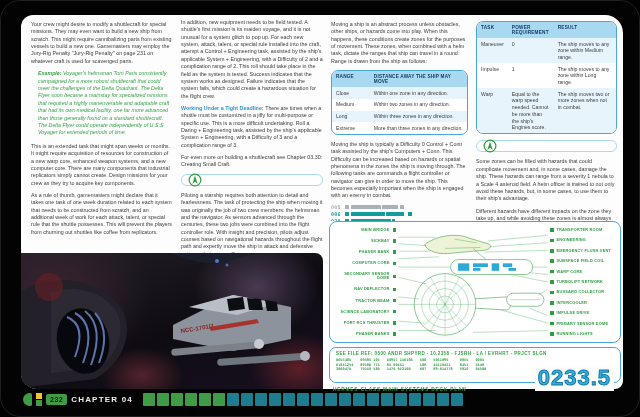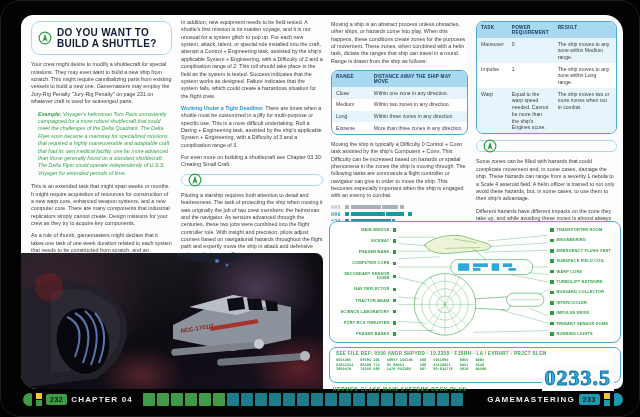--- a/index.html
+++ b/index.html
@@ -55,21 +55,21 @@
   .sch-labels.left .sch-label{justify-content:flex-end;text-align:right;}
   .mk{width:3.5px;height:3.5px;background:#2f9e43;flex:0 0 auto;}
   .sch-labels.left .mk{margin-left:3px;}
   .sch-labels.right .mk{margin-right:3px;}
   .sch-svg{flex:1;}
   .file-box{position:relative;border:1px solid #49a8d8;border-radius:7px;background:#fff;margin-top:4px;padding:3px 6px 10px 6px;}
   .file-ref{font-size:4.5px;font-weight:bold;color:#2f9e43;letter-spacing:.4px;margin-bottom:2px;}
   .code-grid{display:flex;gap:7px;}
   .code-cell{font-size:3.6px;line-height:1.3;color:#2f9e43;font-weight:bold;font-family:"DejaVu Sans Mono",monospace;white-space:pre-line;}
   .stamp{position:absolute;right:6px;bottom:-9px;background:#fdfdfd;padding:0 3px;
-         font-family:Liberation Serif, serif;font-weight:bold;font-size:22px;letter-spacing:1px;
+         font-family:Liberation Sans, sans-serif;font-weight:bold;font-size:22px;letter-spacing:1px;
          color:#35aee0;-webkit-text-stroke:1px #1379a8;}
   .caption{font-size:4.8px;font-weight:bold;color:#2f9e43;letter-spacing:.8px;margin-top:4px;padding-left:4px;}
   
   .footer{position:absolute;left:22px;right:16px;bottom:6px;height:22px;display:flex;align-items:center;}
   .f-left,.f-right{display:flex;align-items:center;gap:4px;}
   .f-right{margin-left:auto;}
   .f-title{color:#ececec;font-weight:bold;font-size:8px;letter-spacing:1.2px;}
   .page-tab{font-size:7px;font-weight:bold;padding:2px 4px;border-radius:2px;letter-spacing:.5px;}
   .page-tab.green{background:#3f9b45;color:#07230c;}
   .page-tab.teal{background:#1d9ab0;color:#04252c;}
@@ -82,27 +82,20 @@
   .blocks{display:flex;gap:2px;margin-left:6px;}
   .blk{width:12px;height:13px;border-radius:1px;}
 </style>
 </head>
 <body>
 
 <div class="frame">
   <div class="page">
 
     <section class="col" id="col1">
-      <div class="hbox">
-        <svg class="hicon" viewBox="0 0 20 20">
-          <circle cx="10" cy="10" r="8.4" fill="none" stroke="#2f9e43" stroke-width="1.7"></circle>
-          <path d="M10 3.6 L13.8 15.6 L10 12.6 L6.2 15.6 Z" fill="#2f9e43"></path>
-        </svg>
-        <h2>DO YOU WANT TO BUILD A SHUTTLE?</h2>
-      </div>
       <p class="body">Your crew might desire to modify a shuttlecraft for special missions. They may even want to build a new ship from scratch. This might require cannibalizing parts from existing vessels to build a new one. Gamemasters may employ the Jury-Rig Penalty "Jury-Rig Penalty" on page 231 on whatever craft is used for scavenged parts.</p>
       <p class="example"><span class="ex-label">Example: </span><span>Voyager's helmsman Tom Paris consistently campaigned for a more robust shuttlecraft that could meet the challenges of the Delta Quadrant. The Delta Flyer soon became a mainstay for specialized missions that required a highly maneuverable and adaptable craft that had its own medical facility, one far more advanced than those generally found on a standard shuttlecraft. The Delta Flyer could operate independently of U.S.S. Voyager for extended periods of time.</span></p>
       <p class="body">This is an extended task that might span weeks or months. It might require acquisition of resources for construction of a new warp core, enhanced weapon systems, and a new computer core. There are many components that industrial replicators simply cannot create. Design missions for your crew as they try to acquire key components.</p>
       <p class="body">As a rule of thumb, gamemasters might declare that it takes one task of one week duration related to each system that needs to be constructed from scratch, and an additional week of work for each attack, talent, or special rule that the shuttle possesses. This will prevent the players from churning out shuttles like coffee from replicators.</p>
     </section>
 
     <section class="col" id="col2">
       <p class="body">In addition, new equipment needs to be field tested. A shuttle's first mission is its maiden voyage, and it is not unusual for a system glitch to pop up. For each new system, attack, talent, or special rule installed into the craft, attempt a Control + Engineering task, assisted by the ship's applicable System + Engineering, with a Difficulty of 2 and a complication range of 2. This roll should take place in the field as the system is tested. Success indicates that the system works as designed. Failure indicates that the system fails, which could create a hazardous situation for the flight crew.</p>
       <p class="body"><span class="dl-label">Working Under a Tight Deadline: </span><span>There are times when a shuttle must be customized in a jiffy for multi-purpose or specific use. This is a more difficult undertaking. Roll a Daring + Engineering task, assisted by the ship's applicable System + Engineering, with a Difficulty of 3 and a complication range of 3.</span></p>
       <p class="body">For even more on building a shuttlecraft see Chapter 03.30: Creating Small Craft.</p>
@@ -429,23 +422,14 @@
           <span class="blk" style="background: rgb(29, 124, 142);"></span>
           <span class="blk" style="background: rgb(29, 124, 142);"></span>
           <span class="blk" style="background: rgb(29, 124, 142);"></span>
           <span class="blk" style="background: rgb(29, 124, 142);"></span>
           <span class="blk" style="background: rgb(29, 124, 142);"></span>
           <span class="blk" style="background: rgb(29, 124, 142);"></span>
           <span class="blk" style="background: rgb(29, 124, 142);"></span>
           <span class="blk" style="background: rgb(29, 124, 142);"></span>
         </span>
     </div>
-    <div class="f-right">
-      <span class="f-title">GAMEMASTERING</span>
-      <span class="page-tab teal">233</span>
-      <span class="mini-stack teal-stack">
-          <i></i>
-          <i></i>
-        </span>
-      <span class="pill-right"></span>
-    </div>
   </footer>
 </div>
 
 </body></html>

